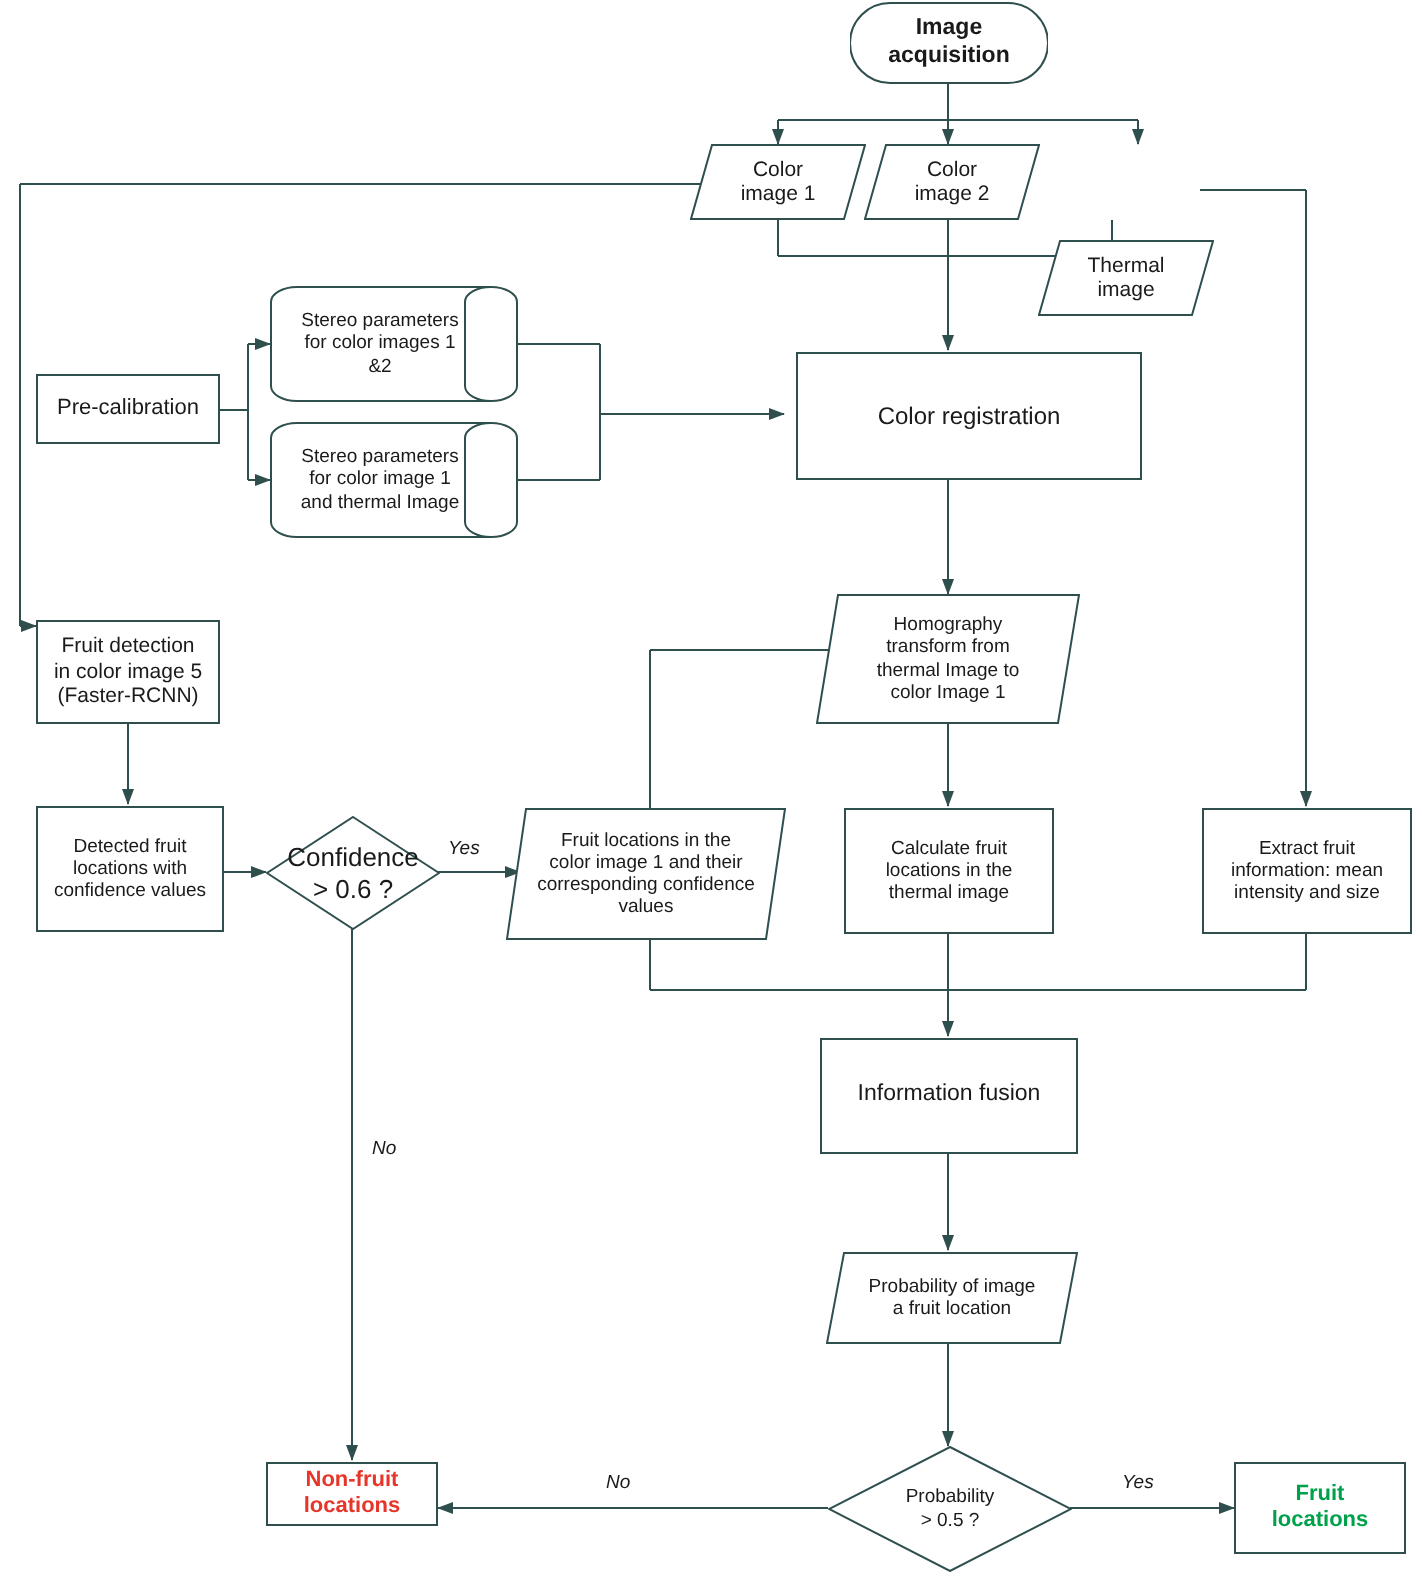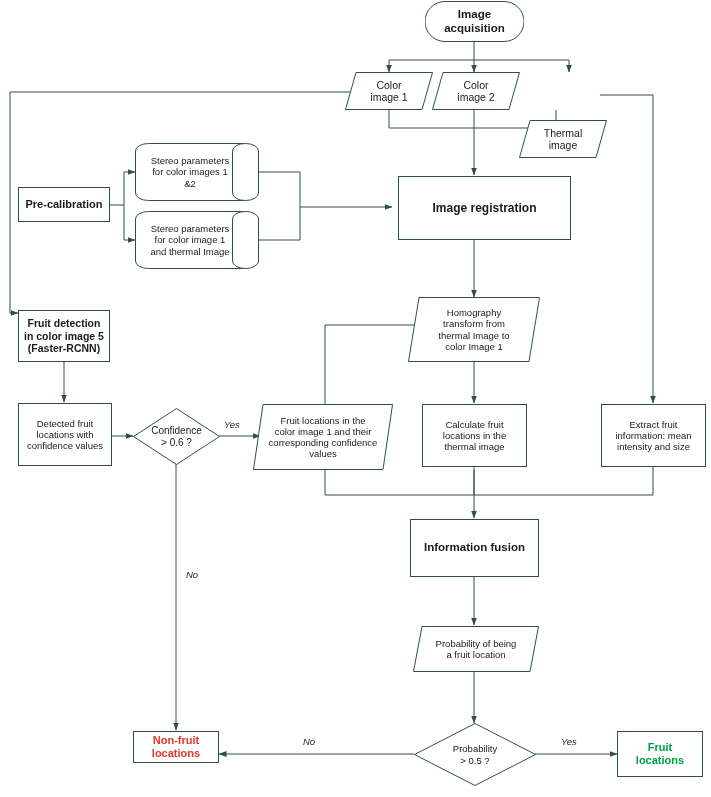--- a/index.html
+++ b/index.html
@@ -25,21 +25,21 @@
     justify-content: center;
     text-align: center;
     color: #1a1a1a;
     line-height: 1.18;
   }
   .rect {
     border: 1px solid #2f4f4f;
     background: #ffffff;
   }
   .bold {
-    font-weight: bold;
+    font-weight: normal;
   }
   .lbl {
     position: absolute;
     font-style: italic;
     color: #1a1a1a;
     white-space: nowrap;
   }
   .svg-layer {
     position: absolute;
     left: 0;
@@ -202,21 +202,21 @@
     <svg class="shape-svg" viewBox="0 0 124 58" preserveAspectRatio="none">
       <path d="M0.5,8 A13,7.5 0 0 1 13.5,0.5 L110.5,0.5 A13,7.5 0 0 1 123.5,8 L123.5,50 A13,7.5 0 0 1 110.5,57.5 L13.5,57.5 A13,7.5 0 0 1 0.5,50 Z"></path>
       <path d="M110.5,0.5 A13,7.5 0 0 0 97.5,8 L97.5,50 A13,7.5 0 0 0 110.5,57.5" fill="none"></path>
     </svg>
     <span class="txt" style="white-space:pre-line; margin-right:14px;">Stereo parameters
 for color image 1
 and thermal Image</span>
   </div>
 
   <div class="node rect bold" style="left:398px; top:176px; width:173px; height:64px; font-size:12px;">
-    <span class="txt" style="white-space:pre-line;">Image registration</span>
+    <span class="txt" style="white-space:pre-line;">Color registration</span>
   </div>
 
   <div class="node" style="left:408px; top:297px; width:132px; height:65px; font-size:9.5px;">
     <svg class="shape-svg" viewBox="0 0 132 65" preserveAspectRatio="none">
       <polygon points="11,0.5 131.5,0.5 121,64.5 0.5,64.5"></polygon>
     </svg>
     <span class="txt" style="white-space:pre-line;">Homography
 transform from
 thermal Image to
 color Image 1</span>
@@ -227,21 +227,21 @@
 in color image 5
 (Faster-RCNN)</span>
   </div>
 
   <div class="node rect" style="left:18px; top:403px; width:94px; height:63px; font-size:9.5px;">
     <span class="txt" style="white-space:pre-line;">Detected fruit
 locations with
 confidence values</span>
   </div>
 
-  <div class="node" style="left:133px; top:408px; width:87px; height:57px; font-size:10px;">
+  <div class="node" style="left:133px; top:408px; width:87px; height:57px; font-size:13px;">
     <svg class="shape-svg" viewBox="0 0 87 57" preserveAspectRatio="none">
       <polygon points="43.5,0.5 86.5,28.5 43.5,56.5 0.5,28.5"></polygon>
     </svg>
     <span class="txt" style="white-space:pre-line;">Confidence
 &gt; 0.6 ?</span>
   </div>
 
   <div class="node" style="left:253px; top:404px; width:140px; height:66px; font-size:9.5px;">
     <svg class="shape-svg" viewBox="0 0 140 66" preserveAspectRatio="none">
       <polygon points="10,0.5 139.5,0.5 130,65.5 0.5,65.5"></polygon>
@@ -265,21 +265,21 @@
   </div>
 
   <div class="node rect bold" style="left:410px; top:519px; width:129px; height:58px; font-size:11.5px;">
     <span class="txt" style="white-space:pre-line;">Information fusion</span>
   </div>
 
   <div class="node" style="left:413px; top:626px; width:126px; height:46px; font-size:9.5px;">
     <svg class="shape-svg" viewBox="0 0 126 46" preserveAspectRatio="none">
       <polygon points="9,0.5 125.5,0.5 117,45.5 0.5,45.5"></polygon>
     </svg>
-    <span class="txt" style="white-space:pre-line;">Probability of being
+    <span class="txt" style="white-space:pre-line;">Probability of image
 a fruit location</span>
   </div>
 
   <div class="node" style="left:414px; top:723px; width:122px; height:63px; font-size:9.5px;">
     <svg class="shape-svg" viewBox="0 0 122 63" preserveAspectRatio="none">
       <polygon points="61,0.5 121.5,31.5 61,62.5 0.5,31.5"></polygon>
     </svg>
     <span class="txt" style="white-space:pre-line;">Probability
 &gt; 0.5 ?</span>
   </div>

